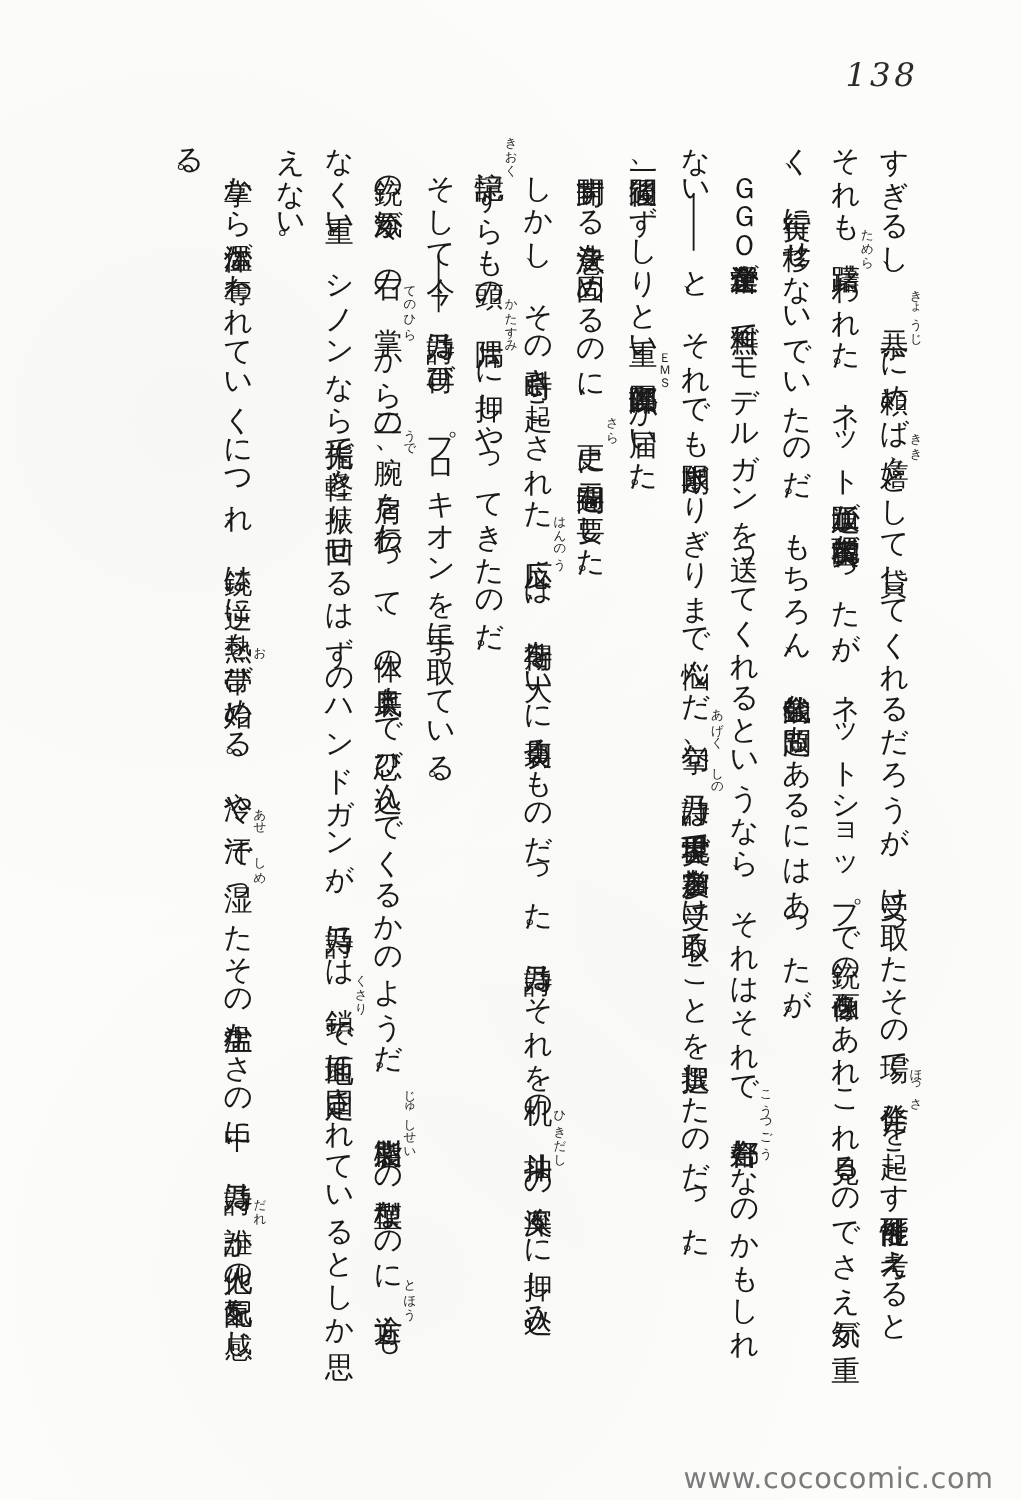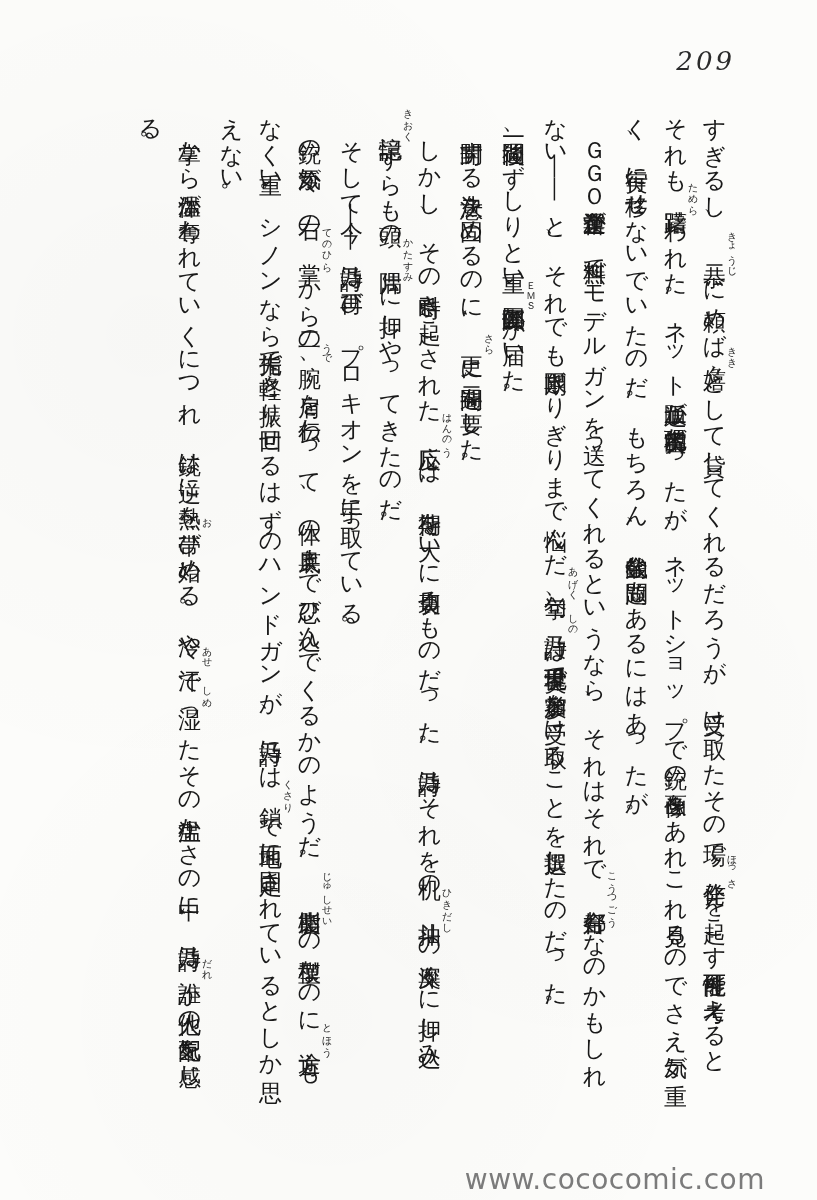--- a/index.html
+++ b/index.html
@@ -39,32 +39,32 @@
   .novel-text p { margin: 0; padding: 0; }
   ruby { ruby-align: center; }
   .novel-text rt {
     font-size: 10px;
     line-height: 1;
     letter-spacing: 0;
     color: #1f1f1f;
   }
   .watermark {
     position: absolute;
-    bottom: 4px; right: 52px;
+    bottom: 4px; right: 22px;
     font-family: "DejaVu Sans", "Liberation Sans", sans-serif;
-    font-size: 28px;
+    font-size: 23px;
     letter-spacing: 0.5px;
     color: #7b7b7b;
   }
 </style>
 </head>
 <body>
 
 <div class="page">
-  <div class="page-number">209</div>
+  <div class="page-number">138</div>
 
   <div class="novel-text">
       <p>すぎるし、<ruby>恭二<rt>きょうじ</rt></ruby>に頼めば<ruby>嬉々<rt>きき</rt></ruby>として貸してくれるだろうが、受け取ったその場で<ruby>発作<rt>ほっさ</rt></ruby>を起こす可能性を考えるとそれも<ruby>躊躇<rt>ためら</rt></ruby>われた。ネット通販が一番現実的だったが、ネットショップで銃の画像をあれこれ見るのでさえ気が重く、実行に移せないでいたのだ。もちろん、金銭的な問題もあるにはあったが。</p>
       <p>　ＧＧＯ運営企業が、無料でモデルガンを送ってくれるというなら、それはそれで<ruby>好都合<rt>こうつごう</rt></ruby>なのかもしれない――と、それでも期限ぎりぎりまで悩んだ<ruby>挙句<rt>あげく</rt></ruby>、<ruby>詩乃<rt>しの</rt></ruby>は現実世界で参加賞を受け取ることを選択したのだった。</p>
       <p>　一週間後、ずしりと重い<ruby>国際郵便<rt>ＥＭＳ</rt></ruby>が届いた。</p>
       <p>　開封する決意を固めるのに、<ruby>更<rt>さら</rt></ruby>に二週間を要した。</p>
       <p>　しかし、その時引き起こされた<ruby>反応<rt>はんのう</rt></ruby>は、期待を大いに裏切るものだった。詩乃はそれを机の<ruby>抽斗<rt>ひきだし</rt></ruby>の奥深くに押し込み、<ruby>記憶<rt>きおく</rt></ruby>すらも頭の<ruby>片隅<rt>かたすみ</rt></ruby>に押しやってきたのだ。</p>
       <p>　そして今――詩乃は再び、プロキオンを手に取っている。</p>
       <p>　銃の冷気が、右の<ruby>掌<rt>てのひら</rt></ruby>から二の<ruby>腕<rt>うで</rt></ruby>、肩を伝わって、体の奥底まで忍び込んでくるかのようだ。<ruby>樹脂製<rt>じゅしせい</rt></ruby>の模型なのに<ruby>途方<rt>とほう</rt></ruby>もなく重い。シノンなら指先で軽々と振り回せるはずのハンドガンが、詩乃には<ruby>鎖<rt>くさり</rt></ruby>で地面に固定されているとしか思えない。</p>
       <p>　掌から体温が奪われていくにつれ、銃は逆に熱を<ruby>帯<rt>お</rt></ruby>び始める。冷や<ruby>汗<rt>あせ</rt></ruby>で<ruby>湿<rt>しめ</rt></ruby>ったその生温かさの中に、詩乃は<ruby>誰<rt>だれ</rt></ruby>か他人の気配を感じる。</p>

